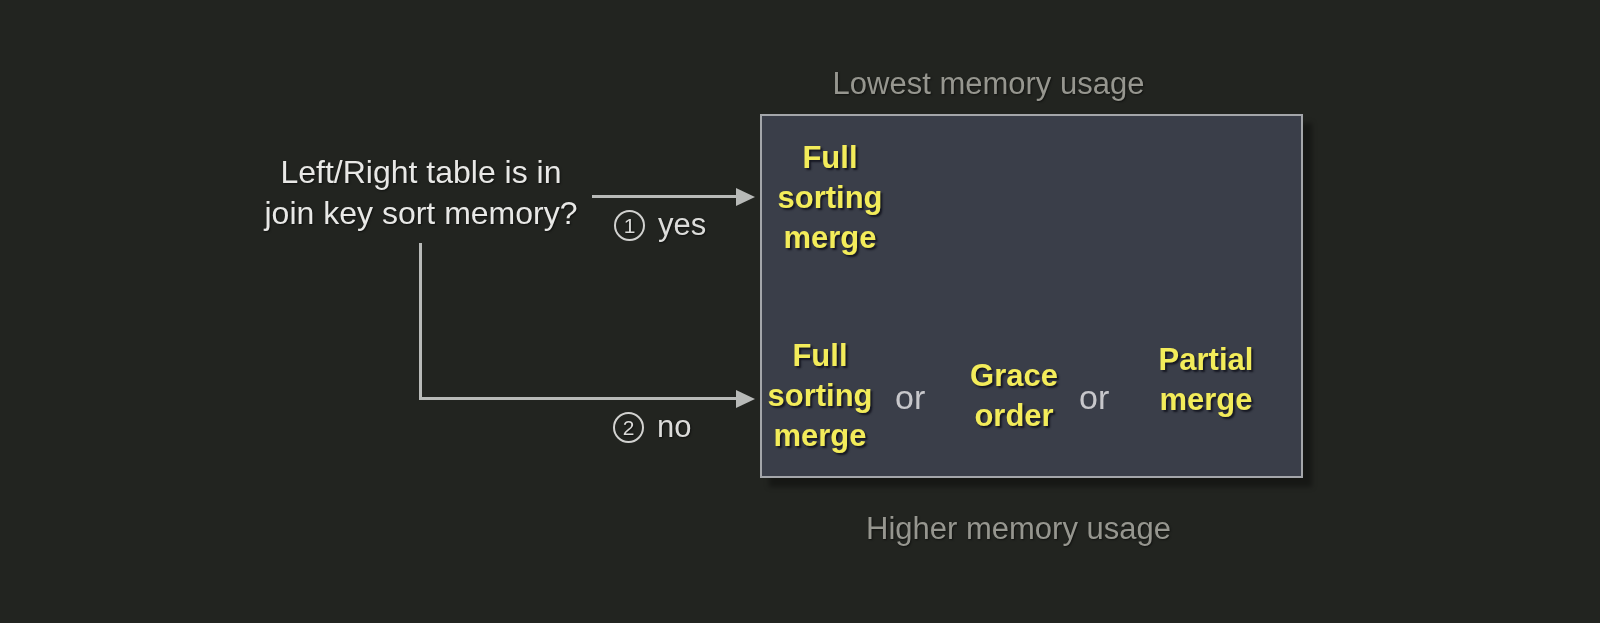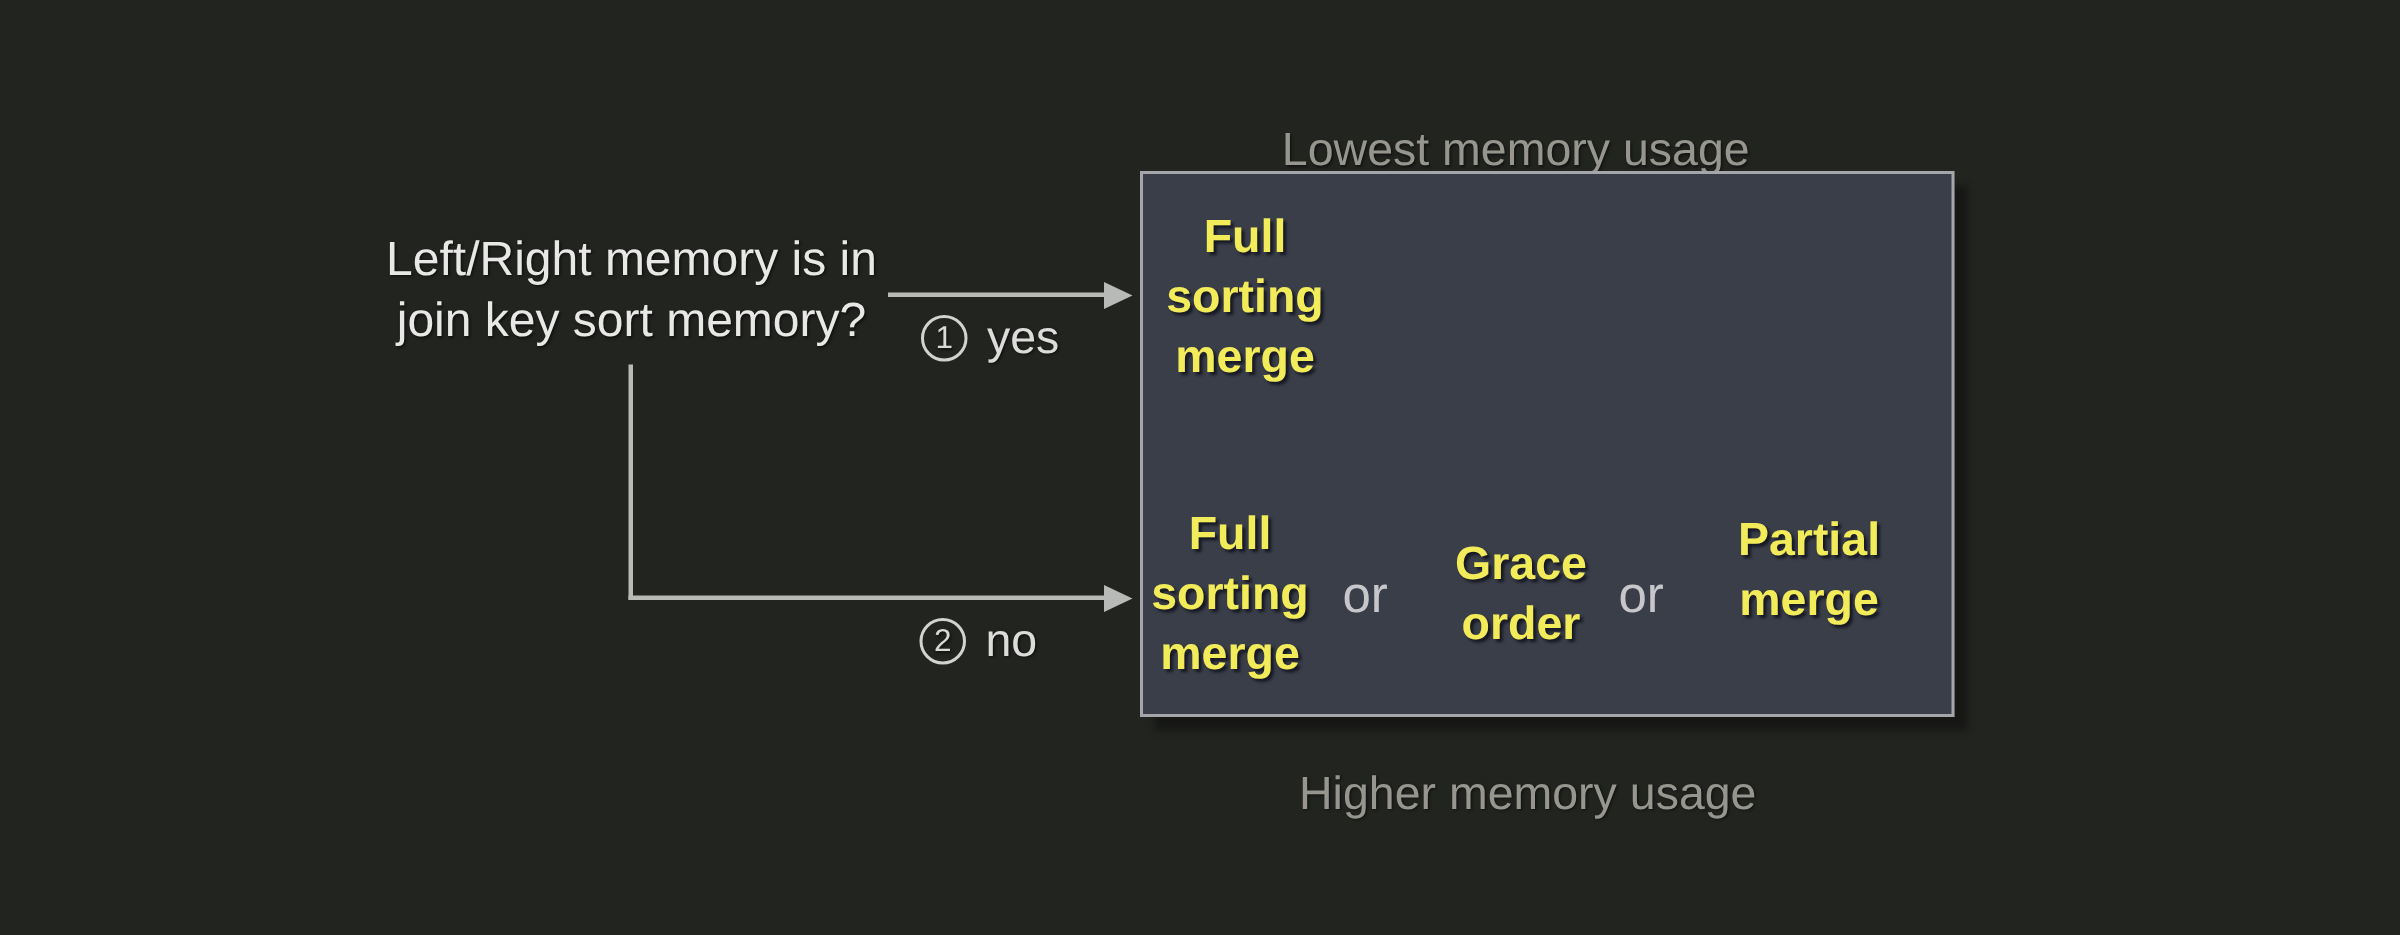--- a/index.html
+++ b/index.html
@@ -81,21 +81,21 @@
 
   
   .memory-caption {
     position: absolute;
     width: 545px;
     text-align: center;
     font-size: 31px;
     color: #96968f;
     text-shadow: 1px 1px 2px rgba(0,0,0,0.5);
   }
-  .memory-top    { left: 738px; top: 66px; margin-top: 16px; }
+  .memory-top    { left: 716px; top: 66px; }
   .memory-bottom { left: 746px; top: 511px; }
 
   
   .algo-box {
     position: absolute;
     left: 760px;
     top: 114px;
     width: 543px;
     height: 364px;
     background: #3a3e49;
@@ -127,21 +127,21 @@
   }
   .or-1 { left: 895px;  top: 378px; }
   .or-2 { left: 1079px; top: 378px; }
 </style>
 </head>
 <body>
 
 <div id="canvas">
 
   <div class="question">
-    <div>Left/Right memory is in</div>
+    <div>Left/Right table is in</div>
     <div>join key sort memory?</div>
   </div>
 
   <div class="hline line-yes"></div>
   <div class="arrowhead arrowhead-yes"></div>
   <div class="branch-label branch-yes">
     <span class="circle-num">
       <span>1</span>
     </span>
     <span>yes</span>

